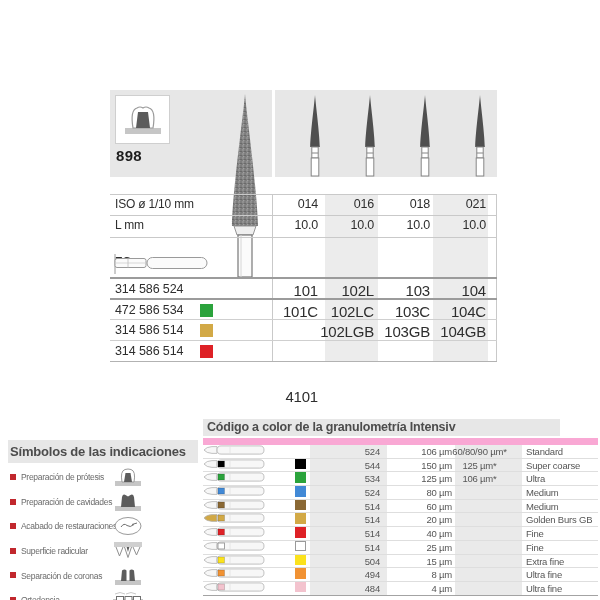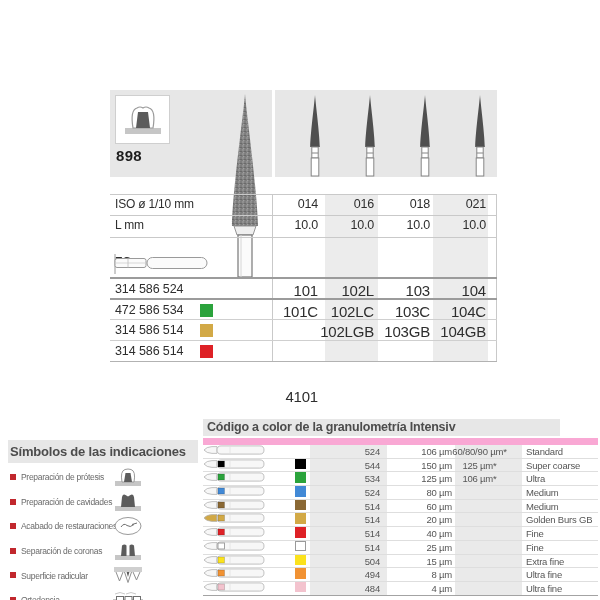--- a/index.html
+++ b/index.html
@@ -213,37 +213,37 @@
           <span class="sym-icon">
             <svg width="32" height="22" viewBox="0 0 32 22">
               <ellipse cx="16" cy="11" rx="13" ry="8.5" fill="#fff" stroke="#9a9a9a" stroke-width="1"></ellipse>
               <path d="M9 12 Q12 7.5 15 10.5 Q18 13 22 9.5" stroke="#6f6f6f" stroke-width="1" fill="none"></path>
               <line x1="20" y1="9.5" x2="25" y2="8" stroke="#6f6f6f" stroke-width="1"></line>
             </svg>
           </span>
         </div>
         <div class="sym-item">
           <span class="sym-bullet" style="background: rgb(193, 39, 45);"></span>
+          <span class="sym-label">Superficie radicular</span>
+          <span class="sym-icon">
+            <svg width="32" height="22" viewBox="0 0 32 22">
+              <rect x="2" y="2" width="28" height="5" fill="#cfcfcf"></rect>
+              <path d="M4 7 L7.5 16 L11 7 M12.5 7 L16 17.5 L19.5 7 M21 7 L24.5 15 L28 7" stroke="#8f8f8f" stroke-width="1" fill="none"></path>
+              <path d="M14.6 7 L16 12 L17.4 7 Z" fill="#5c5c5c"></path>
+            </svg>
+          </span>
+        </div>
+        <div class="sym-item">
+          <span class="sym-bullet" style="background: rgb(193, 39, 45);"></span>
           <span class="sym-label">Separación de coronas</span>
           <span class="sym-icon">
             <svg width="32" height="22" viewBox="0 0 32 22">
               <rect x="3" y="15" width="26" height="5" fill="#c6c6c6"></rect>
               <path d="M9 16 L10 5.5 Q12.5 3.5 14.5 5.5 L14.5 16 Z" fill="#5c5c5c"></path>
               <path d="M17.5 16 L17.5 5.5 Q19.5 3.5 22 5.5 L23 16 Z" fill="#5c5c5c"></path>
-            </svg>
-          </span>
-        </div>
-        <div class="sym-item">
-          <span class="sym-bullet" style="background: rgb(193, 39, 45);"></span>
-          <span class="sym-label">Superficie radicular</span>
-          <span class="sym-icon">
-            <svg width="32" height="22" viewBox="0 0 32 22">
-              <rect x="2" y="2" width="28" height="5" fill="#cfcfcf"></rect>
-              <path d="M4 7 L7.5 16 L11 7 M12.5 7 L16 17.5 L19.5 7 M21 7 L24.5 15 L28 7" stroke="#8f8f8f" stroke-width="1" fill="none"></path>
-              <path d="M14.6 7 L16 12 L17.4 7 Z" fill="#5c5c5c"></path>
             </svg>
           </span>
         </div>
         <div class="sym-item">
           <span class="sym-bullet" style="background: rgb(193, 39, 45);"></span>
           <span class="sym-label">Ortodoncia</span>
           <span class="sym-icon">
             <svg width="32" height="22" viewBox="0 0 32 22">
               <path d="M3 5 Q8 2 13 5 M14 5 Q19 2 24 5 M3 18 Q8 21 13 18 M14 18 Q19 21 24 18" stroke="#c9c9c9" stroke-width="1" fill="none"></path>
               <line x1="1" y1="11" x2="31" y2="11" stroke="#8f8f8f" stroke-width="1"></line>

